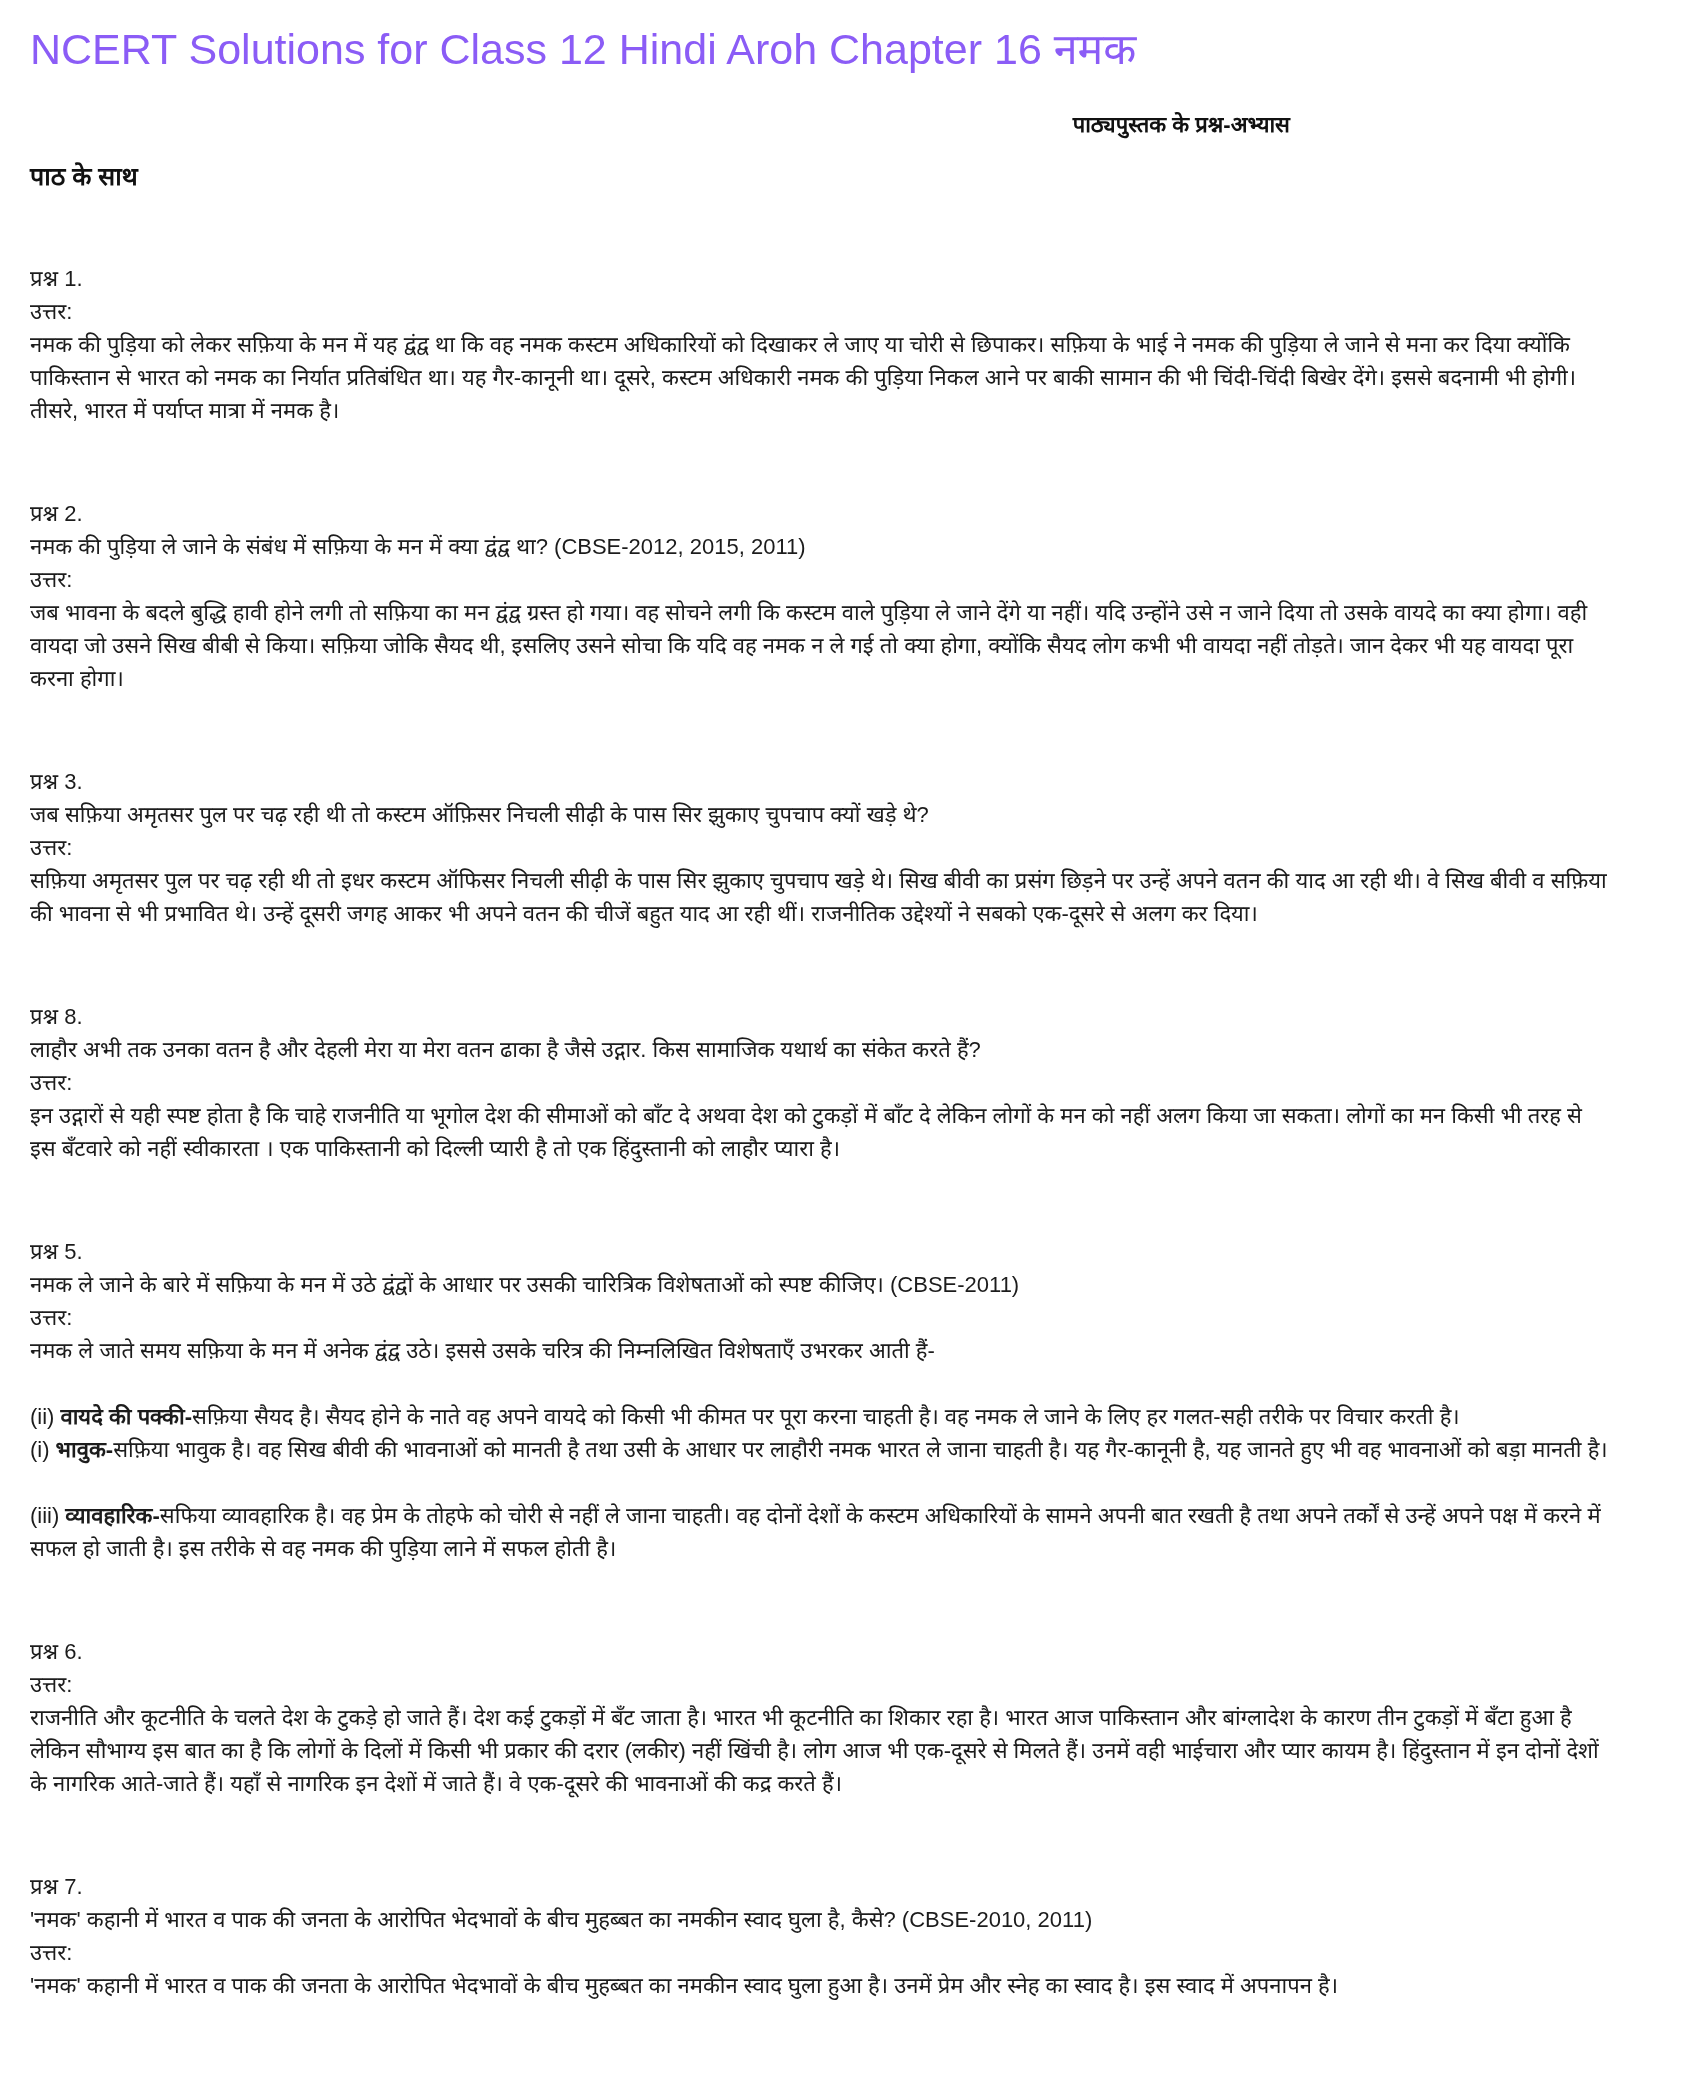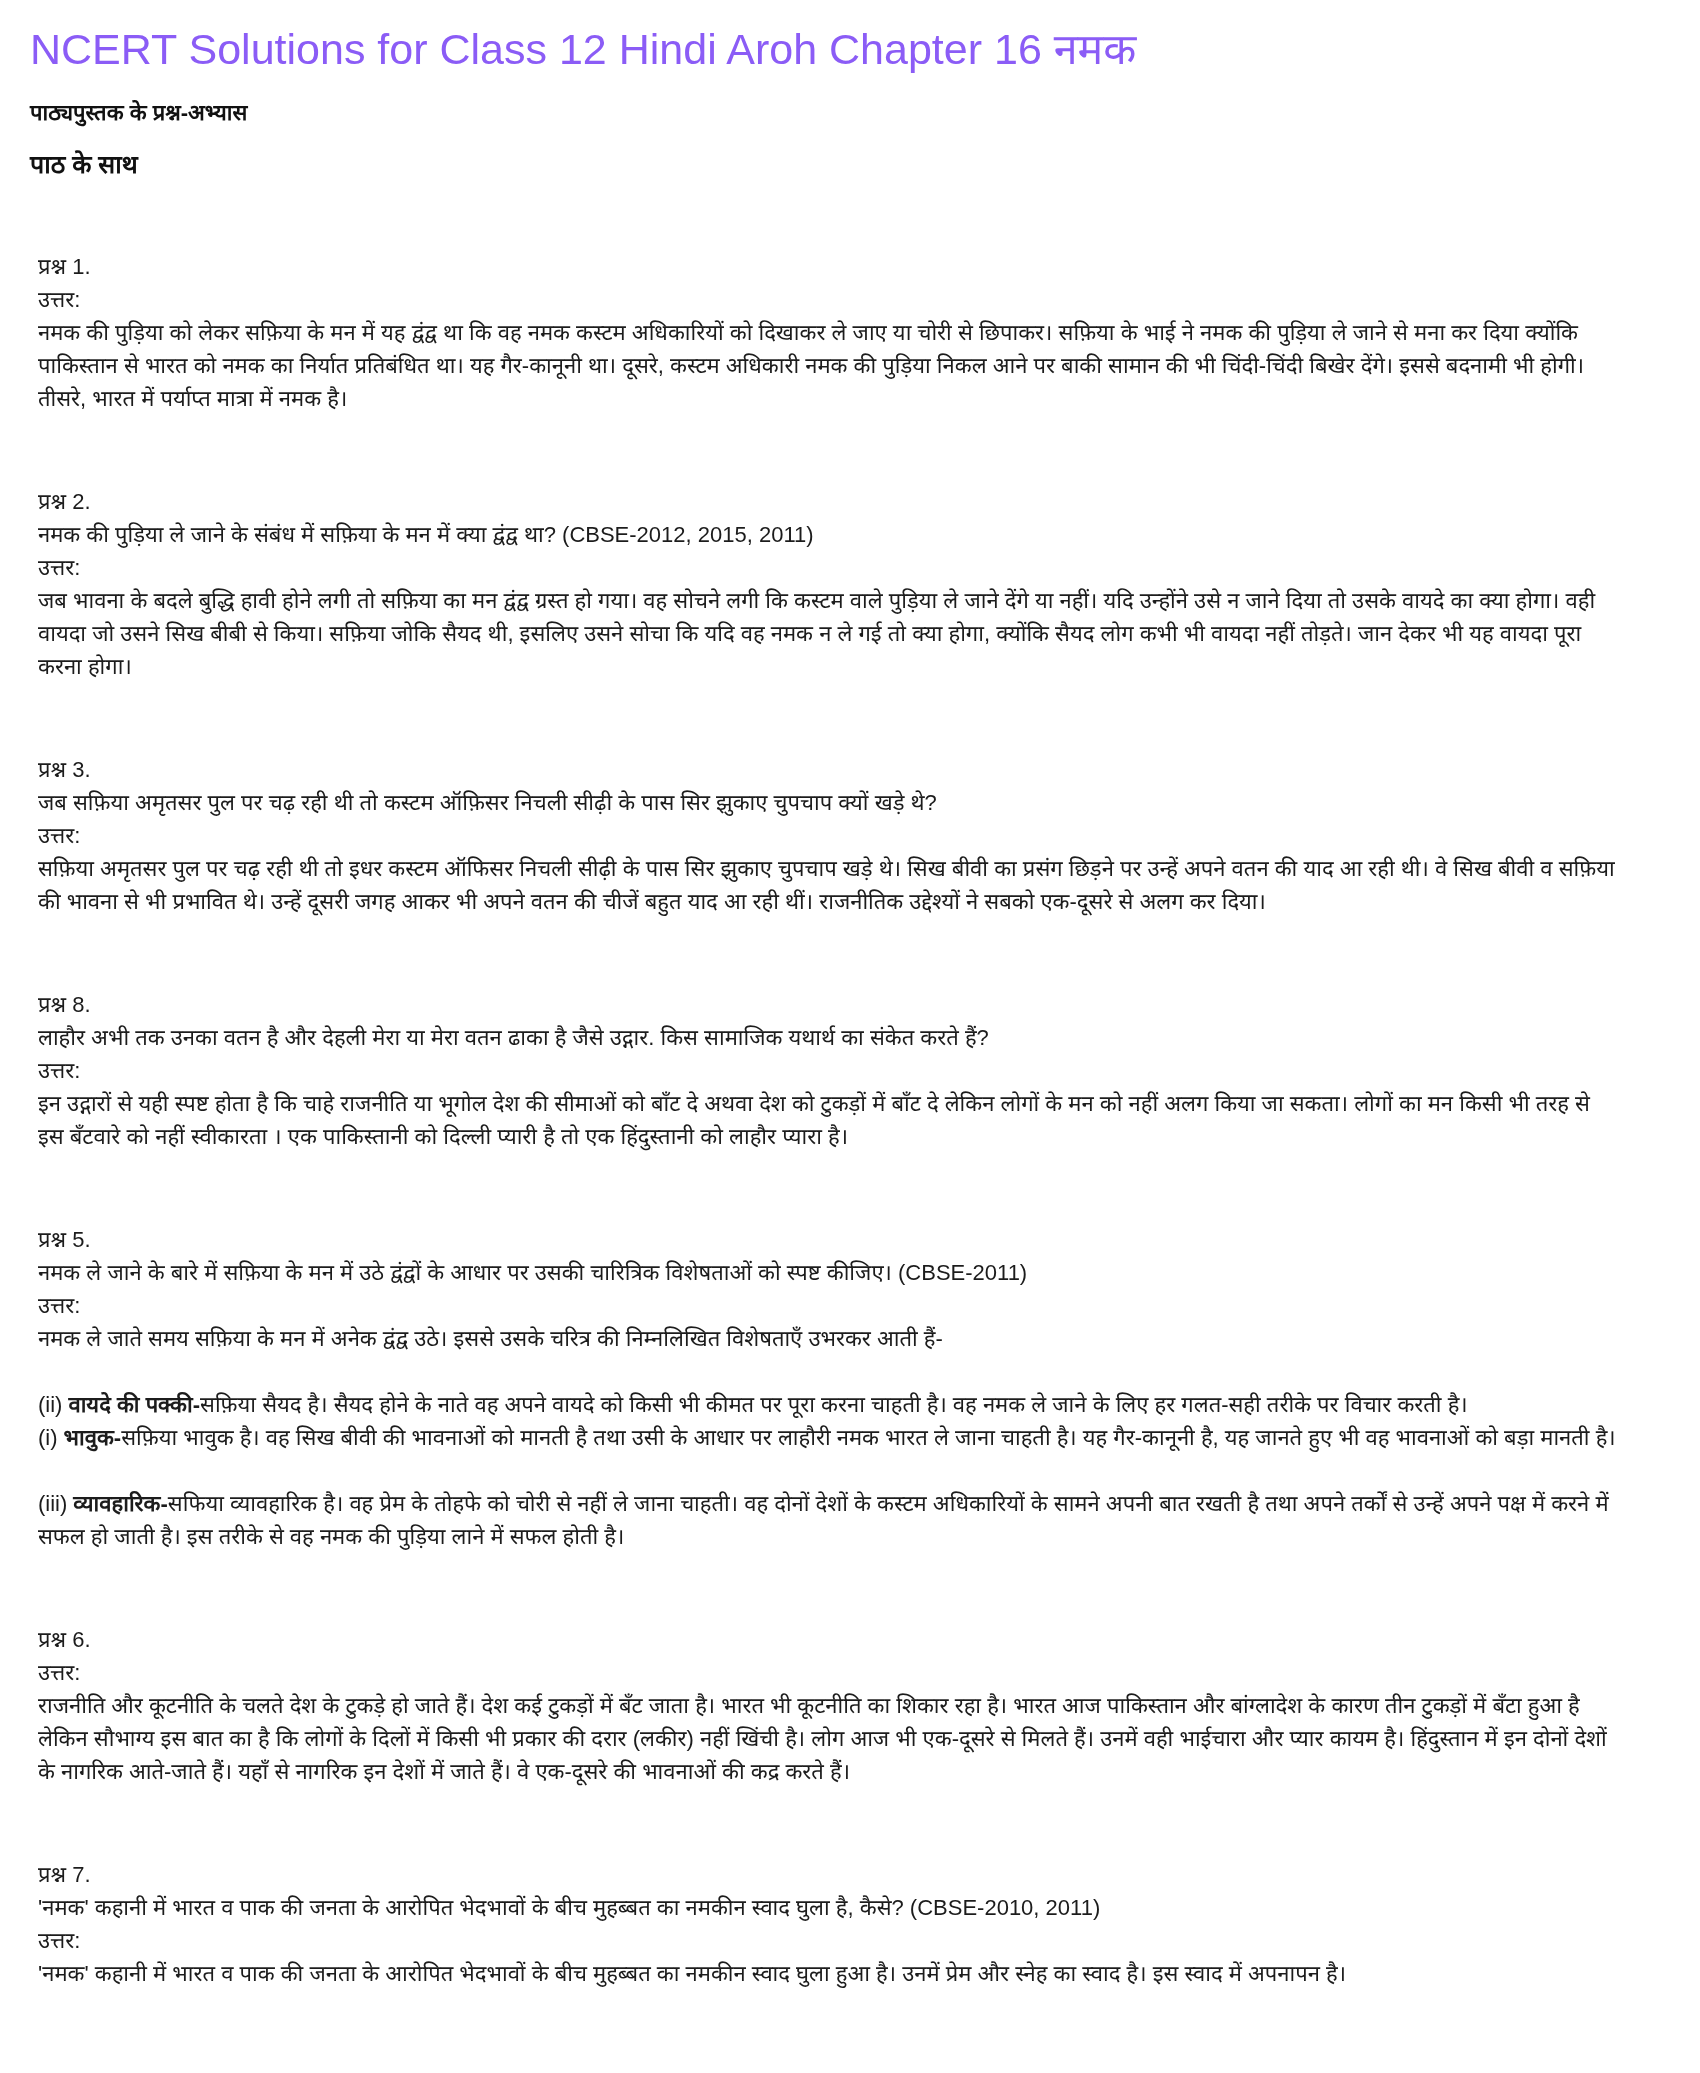--- a/index.html
+++ b/index.html
@@ -14,39 +14,38 @@
     padding: 24px 30px 0 30px;
   }
   .page-title {
     font-size: 43px;
     font-weight: 400;
     color: #8b5cf6;
     line-height: 1.2;
     letter-spacing: 0px;
   }
   .subtitle {
-    margin-top: 20px;
+    margin-top: 32px;
     width: 1260px;
-    text-align: left;
+    text-align: right;
     font-size: 22px;
     font-weight: 700;
     color: #111111;
   }
   .section-heading {
     margin-top: 20px;
     font-size: 25px;
     font-weight: 700;
     color: #111111;
   }
   .qa {
     margin-top: 70px;
     font-size: 22px;
     line-height: 33px;
     max-width: 1580px;
-    margin-left: 8px;
   }
   .qa p { margin: 0; }
   .a-para.gap { margin-top: 33px; }
   .marker { margin-right: 6px; }
   .lead { font-weight: 700; }
 </style>
 </head>
 <body>
 
 <main>

